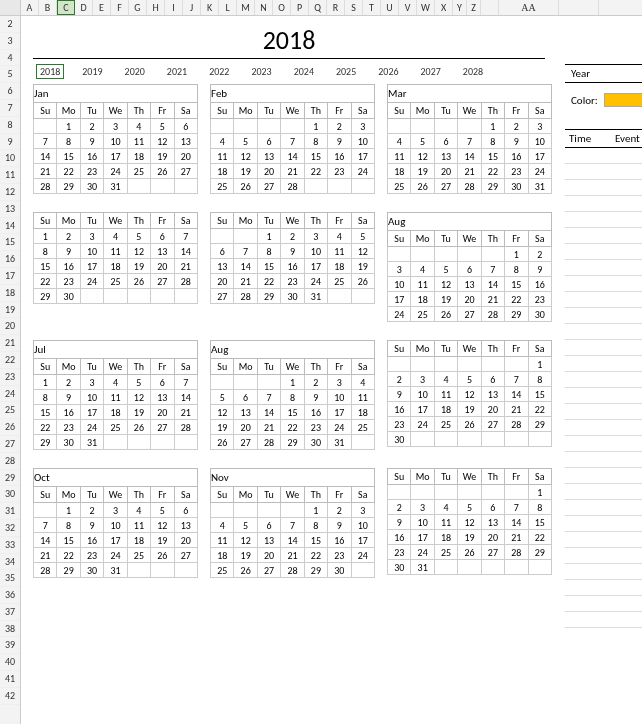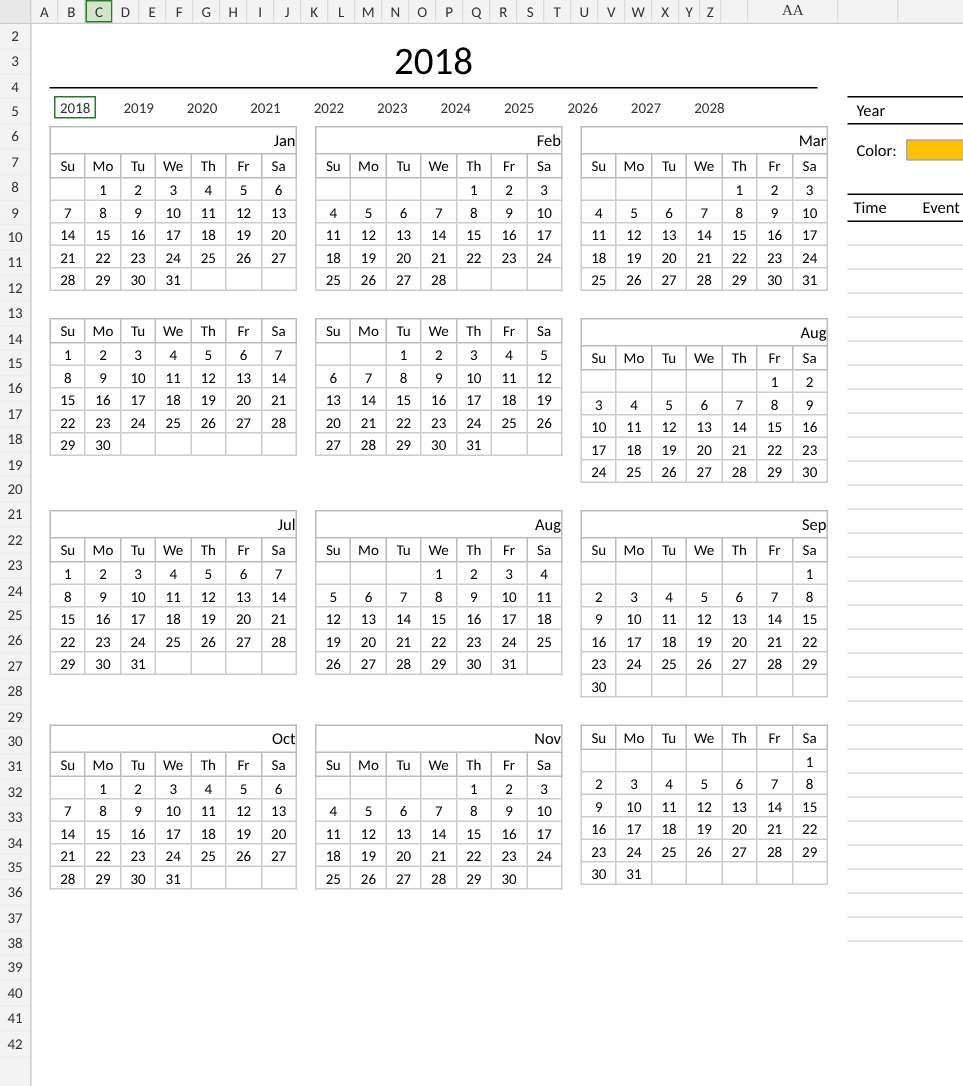--- a/index.html
+++ b/index.html
@@ -93,21 +93,21 @@
     position:absolute;
     top: 68px;
     left: 12px;
     width: 520px;
   }
   .month-row { display:flex; gap: 12px; margin-bottom: 18px; }
   .month {
     width: 165px;
   }
   .month .mname {
-    text-align:right;
+    text-align:left;
     font-size: 11px;
     padding: 2px 0;
     border:1px solid #bbb;
     border-bottom:none;
   }
   .month table {
     border-collapse: collapse;
     width: 100%;
     table-layout: fixed;
   }
@@ -769,21 +769,20 @@
                   <td>28</td>
                   <td>29</td>
                   <td>30</td>
                   <td>31</td>
                   <td></td>
                 </tr>
               </tbody>
             </table>
           </div>
           <div class="month">
-            <div class="mname">Sep</div>
             <table>
               <thead>
                 <tr>
                   <th>Su</th>
                   <th>Mo</th>
                   <th>Tu</th>
                   <th>We</th>
                   <th>Th</th>
                   <th>Fr</th>
                   <th>Sa</th>

